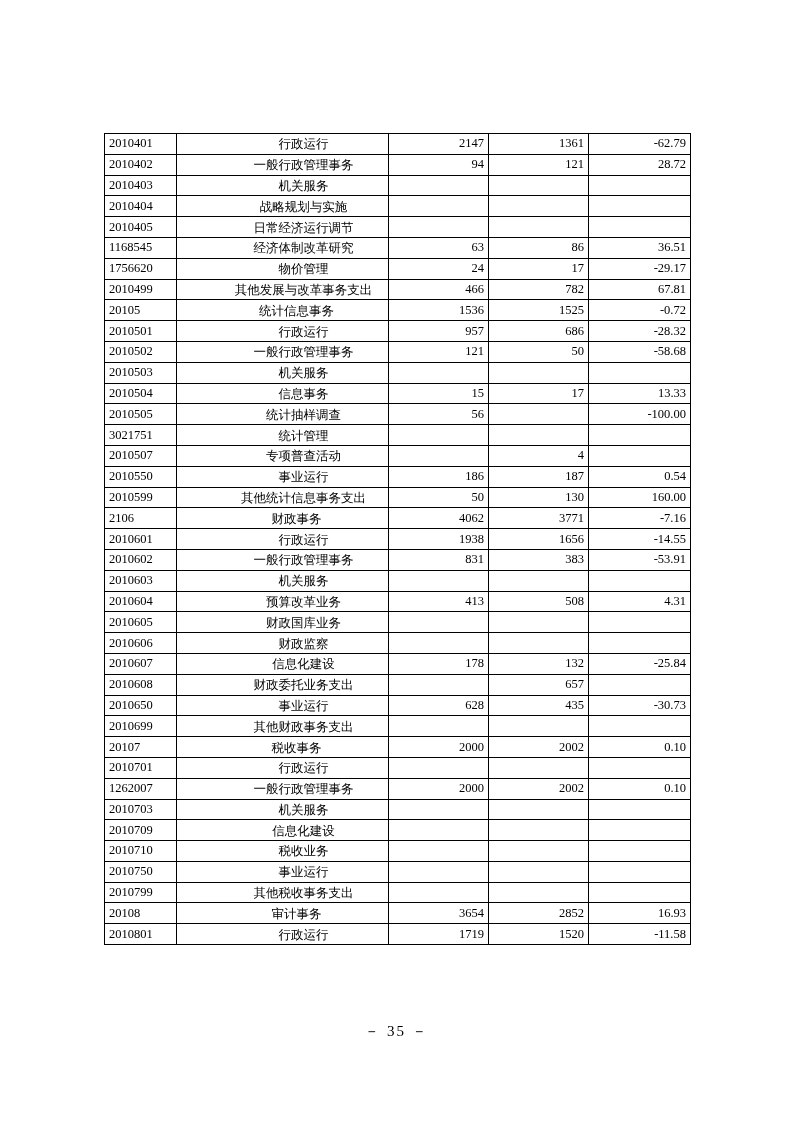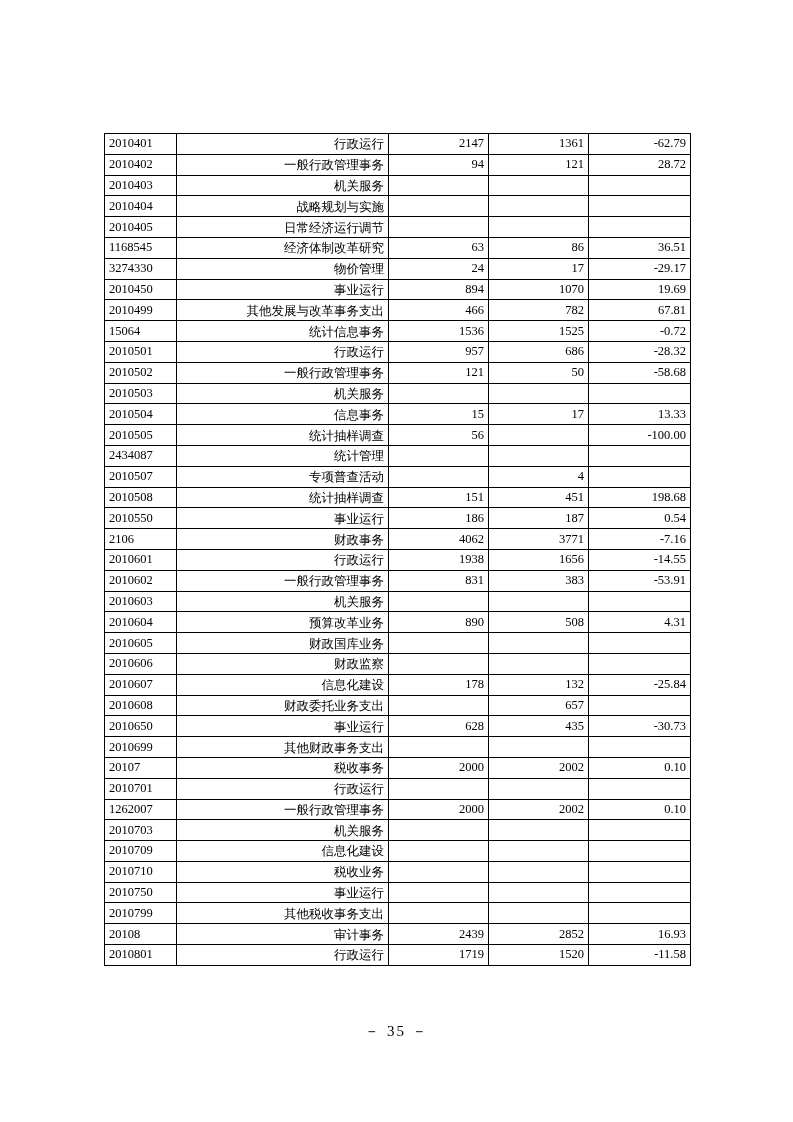--- a/index.html
+++ b/index.html
@@ -46,21 +46,21 @@
   col.c-v1 { width: 100px; }
   col.c-v2 { width: 100px; }
   col.c-v3 { width: 102px; }
 
   td.code {
     text-align: left;
     font-family: "Liberation Serif", "DejaVu Serif", serif;
     padding-left: 5px;
   }
   td.name {
-    text-align: right;
+    text-align: center;
     font-family: "DejaVu Sans", "Liberation Sans", sans-serif;
     font-size: 12.5px;
     text-decoration: underline;
   }
   td.name .ind1 { padding-left: 28px; display: inline-block; }
   td.name .ind2 { padding-left: 42px; display: inline-block; }
   td.num {
     text-align: right;
     padding-right: 6px;
   }
@@ -128,42 +128,35 @@
             <td class="num"></td>
           </tr>
           <tr>
             <td class="code">1168545</td>
             <td class="name"><span class="ind2">经济体制改革研究</span></td>
             <td class="num">63</td>
             <td class="num">86</td>
             <td class="num">36.51</td>
           </tr>
           <tr>
-            <td class="code">3274330</td>
+            <td class="code">1756620</td>
             <td class="name"><span class="ind2">物价管理</span></td>
             <td class="num">24</td>
             <td class="num">17</td>
             <td class="num">-29.17</td>
-          </tr>
-          <tr>
-            <td class="code">2010450</td>
-            <td class="name"><span class="ind2">事业运行</span></td>
-            <td class="num">894</td>
-            <td class="num">1070</td>
-            <td class="num">19.69</td>
           </tr>
           <tr>
             <td class="code">2010499</td>
             <td class="name"><span class="ind2">其他发展与改革事务支出</span></td>
             <td class="num">466</td>
             <td class="num">782</td>
             <td class="num">67.81</td>
           </tr>
           <tr>
-            <td class="code">15064</td>
+            <td class="code">20105</td>
             <td class="name"><span class="ind1">统计信息事务</span></td>
             <td class="num">1536</td>
             <td class="num">1525</td>
             <td class="num">-0.72</td>
           </tr>
           <tr>
             <td class="code">2010501</td>
             <td class="name"><span class="ind2">行政运行</span></td>
             <td class="num">957</td>
             <td class="num">686</td>
@@ -191,48 +184,48 @@
             <td class="num">13.33</td>
           </tr>
           <tr>
             <td class="code">2010505</td>
             <td class="name"><span class="ind2">统计抽样调查</span></td>
             <td class="num">56</td>
             <td class="num"></td>
             <td class="num">-100.00</td>
           </tr>
           <tr>
-            <td class="code">2434087</td>
+            <td class="code">3021751</td>
             <td class="name"><span class="ind2">统计管理</span></td>
             <td class="num"></td>
             <td class="num"></td>
             <td class="num"></td>
           </tr>
           <tr>
             <td class="code">2010507</td>
             <td class="name"><span class="ind2">专项普查活动</span></td>
             <td class="num"></td>
             <td class="num">4</td>
             <td class="num"></td>
-          </tr>
-          <tr>
-            <td class="code">2010508</td>
-            <td class="name"><span class="ind2">统计抽样调查</span></td>
-            <td class="num">151</td>
-            <td class="num">451</td>
-            <td class="num">198.68</td>
           </tr>
           <tr>
             <td class="code">2010550</td>
             <td class="name"><span class="ind2">事业运行</span></td>
             <td class="num">186</td>
             <td class="num">187</td>
             <td class="num">0.54</td>
           </tr>
           <tr>
+            <td class="code">2010599</td>
+            <td class="name"><span class="ind2">其他统计信息事务支出</span></td>
+            <td class="num">50</td>
+            <td class="num">130</td>
+            <td class="num">160.00</td>
+          </tr>
+          <tr>
             <td class="code">2106</td>
             <td class="name"><span class="ind1">财政事务</span></td>
             <td class="num">4062</td>
             <td class="num">3771</td>
             <td class="num">-7.16</td>
           </tr>
           <tr>
             <td class="code">2010601</td>
             <td class="name"><span class="ind2">行政运行</span></td>
             <td class="num">1938</td>
@@ -249,21 +242,21 @@
           <tr>
             <td class="code">2010603</td>
             <td class="name"><span class="ind2">机关服务</span></td>
             <td class="num"></td>
             <td class="num"></td>
             <td class="num"></td>
           </tr>
           <tr>
             <td class="code">2010604</td>
             <td class="name"><span class="ind2">预算改革业务</span></td>
-            <td class="num">890</td>
+            <td class="num">413</td>
             <td class="num">508</td>
             <td class="num">4.31</td>
           </tr>
           <tr>
             <td class="code">2010605</td>
             <td class="name"><span class="ind2">财政国库业务</span></td>
             <td class="num"></td>
             <td class="num"></td>
             <td class="num"></td>
           </tr>
@@ -354,21 +347,21 @@
           <tr>
             <td class="code">2010799</td>
             <td class="name"><span class="ind2">其他税收事务支出</span></td>
             <td class="num"></td>
             <td class="num"></td>
             <td class="num"></td>
           </tr>
           <tr>
             <td class="code">20108</td>
             <td class="name"><span class="ind1">审计事务</span></td>
-            <td class="num">2439</td>
+            <td class="num">3654</td>
             <td class="num">2852</td>
             <td class="num">16.93</td>
           </tr>
           <tr>
             <td class="code">2010801</td>
             <td class="name"><span class="ind2">行政运行</span></td>
             <td class="num">1719</td>
             <td class="num">1520</td>
             <td class="num">-11.58</td>
           </tr>

